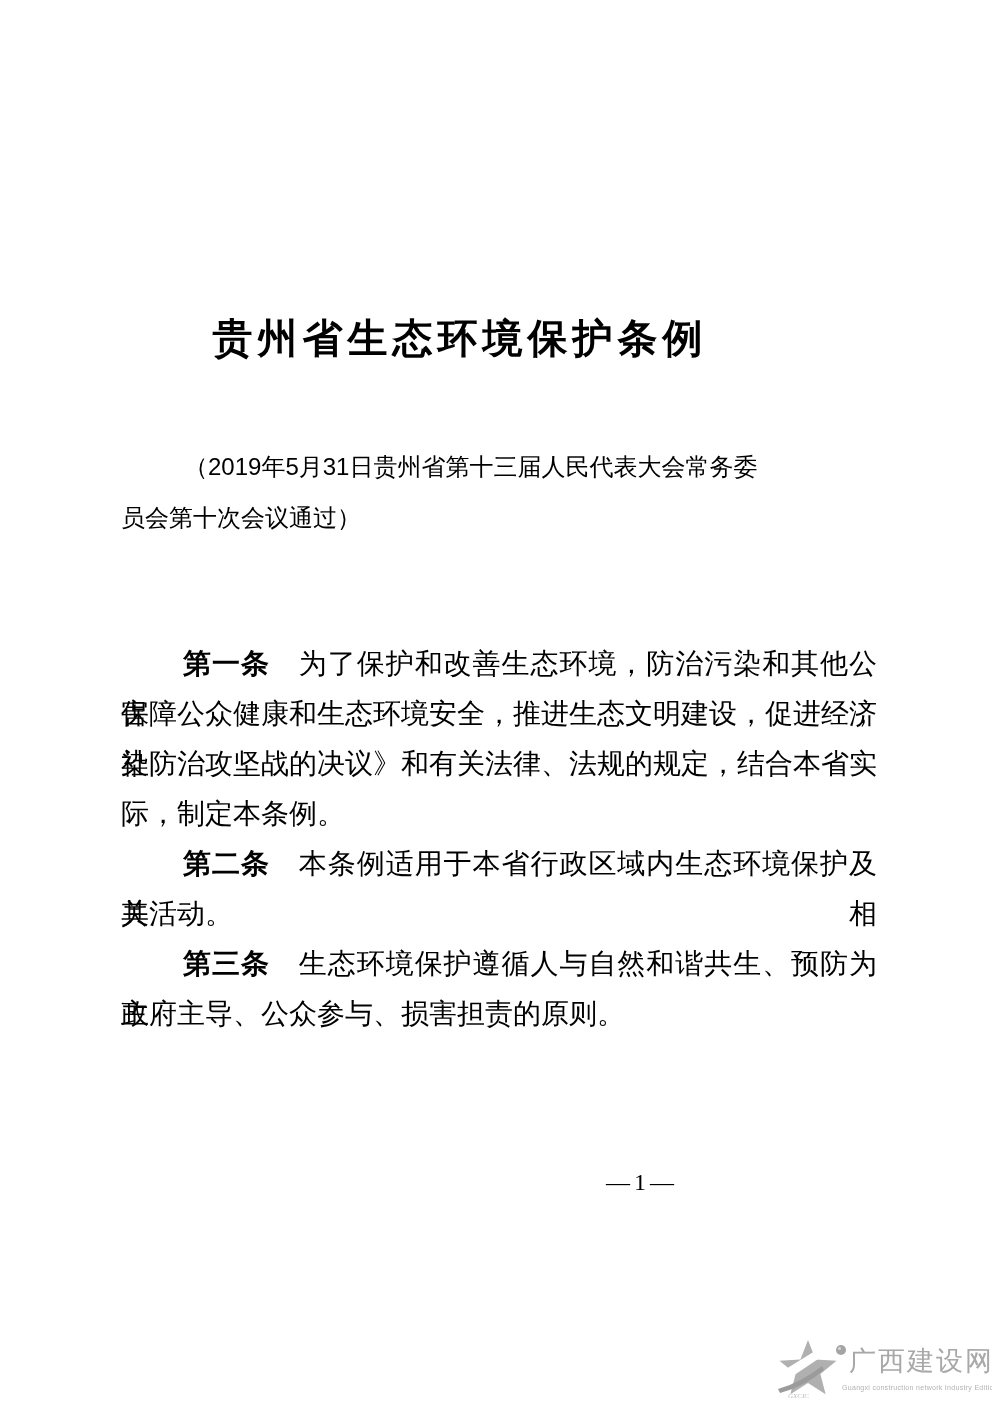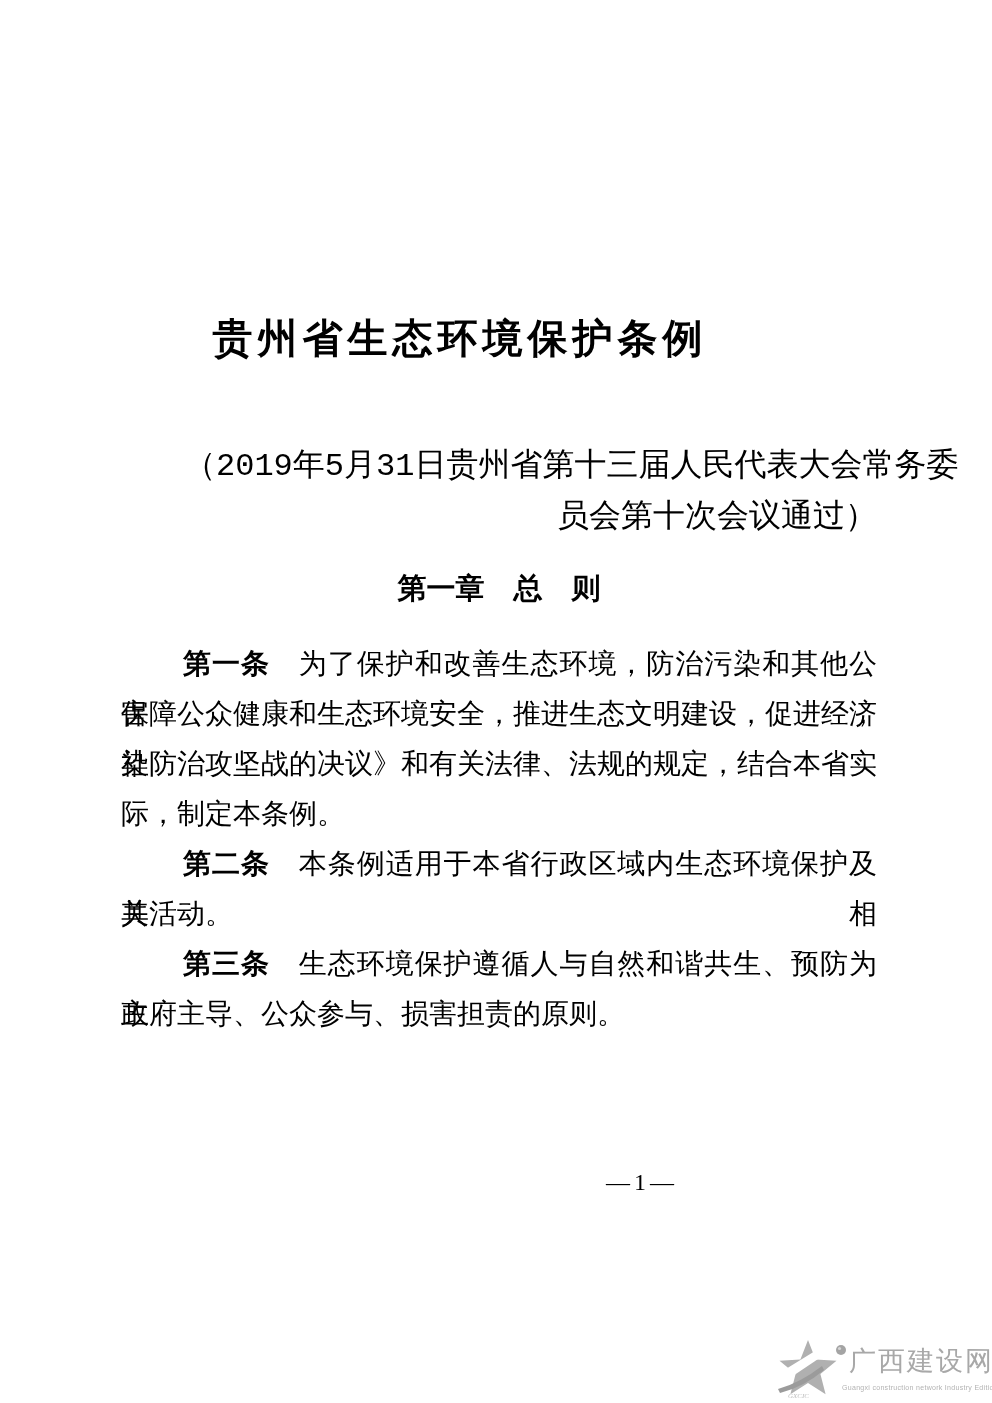--- a/index.html
+++ b/index.html
@@ -27,27 +27,27 @@
     font-size: 40px;
     line-height: 50px;
     letter-spacing: 5px;
     white-space: nowrap;
   }
   .enactment {
     position: absolute;
     top: 441px;
     left: 121px;
     width: 756px;
-    font-family: Liberation Mono, monospace;
-    font-size: 32px;
+    font-family: Liberation Sans, sans-serif;
+    font-size: 24px;
     line-height: 51px;
     font-weight: 400;
   }
   .enactment .l1 { padding-left: 63px; white-space: nowrap; }
-  .enactment .l2 { white-space: nowrap; text-align: right; }
+  .enactment .l2 { white-space: nowrap; }
   .chapter-heading {
     position: absolute;
     top: 568px;
     left: 121px;
     width: 756px;
     text-align: center;
     font-family: "Liberation Sans", "DejaVu Sans", sans-serif;
     font-weight: 700;
     font-size: 29px;
     line-height: 40px;
@@ -126,21 +126,20 @@
 
 <div class="page">
 
   <div class="doc-title">贵州省生态环境保护条例</div>
 
   <div class="enactment">
     <div class="l1">（2019年5月31日贵州省第十三届人民代表大会常务委</div>
     <div class="l2">员会第十次会议通过）</div>
   </div>
 
-  <div class="chapter-heading">第一章　总　则</div>
 
   <div class="doc-body">
       <div class="bline indent fill"><b>第一条　</b><span>为了保护和改善生态环境，防治污染和其他公害，</span></div>
       <div class="bline fill"><span>保障公众健康和生态环境安全，推进生态文明建设，促进经济社</span></div>
       <div class="bline fill"><span>染防治攻坚战的决议》和有关法律、法规的规定，结合本省实</span></div>
       <div class="bline"><span>际，制定本条例。</span></div>
       <div class="bline indent fill"><b>第二条　</b><span>本条例适用于本省行政区域内生态环境保护及其相</span></div>
       <div class="bline"><span>关活动。</span></div>
       <div class="bline indent fill"><b>第三条　</b><span>生态环境保护遵循人与自然和谐共生、预防为主</span></div>
       <div class="bline"><span>政府主导、公众参与、损害担责的原则。</span></div>

